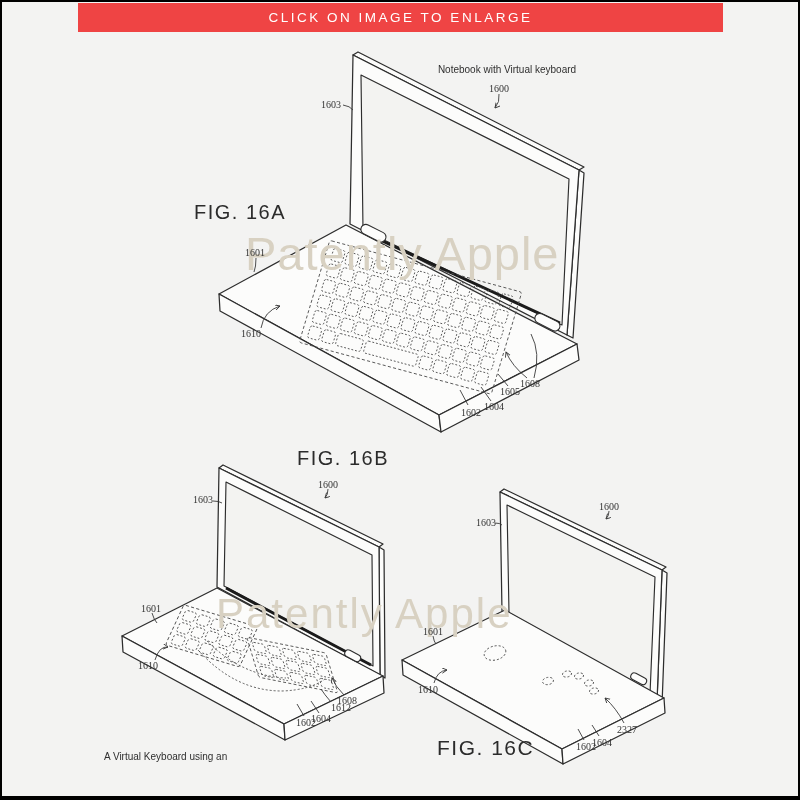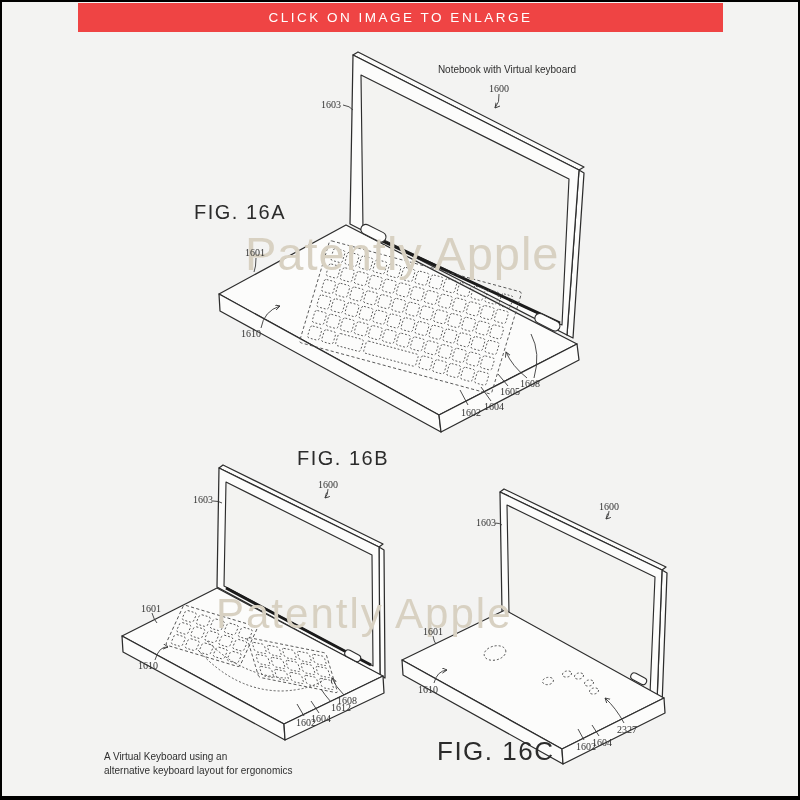--- a/index.html
+++ b/index.html
@@ -26,21 +26,21 @@
     position:absolute; color:#d8d1c2; white-space:nowrap; pointer-events:none;
     font-family:"Liberation Sans", sans-serif; font-weight:400;
   }
   .wm1{left:243px; top:224px; font-size:47px; letter-spacing:1px;}
   .wm2{left:214px; top:588px; font-size:42px; letter-spacing:2px;}
   .figtitle{
     position:absolute; color:#2b2b2b; font-size:20px; letter-spacing:1.5px;
   }
   #titleA{left:192px; top:167px;margin-top:32px;}
   #titleB{left:251px; top:445px;margin-left:44px;}
-  #titleC{left:435px; top:734px; font-size:26px;}
+  #titleC{left:435px; top:734px; font-size:21px;}
   .cap{position:absolute; color:#2f2f2f; font-size:10px; line-height:13.5px;}
   #capA{left:400px; top:61px; width:210px; text-align:center;}
   #capB{left:102px; top:721px; width:270px; text-align:left;margin-top:27px;}
   #capC{left:455px; top:456px; width:226px; text-align:center;}
   .ref{
     position:absolute; transform:translate(-50%,-50%);
     font-family:Liberation Serif, serif; font-size:10px; color:#333;
     white-space:nowrap; pointer-events:none;
   }
 </style>
@@ -263,21 +263,20 @@
   <div class="wm wm1" style="color: rgb(216, 209, 194);">Patently Apple</div>
   <div class="wm wm2" style="color: rgb(216, 209, 194);">Patently Apple</div>
 
   <div class="figtitle" id="titleA">FIG. 16A</div>
   <div class="figtitle" id="titleB">FIG. 16B</div>
   <div class="figtitle" id="titleC">FIG. 16C</div>
 
   <div class="cap" id="capA">Notebook with Virtual keyboard</div>
   <div class="cap" id="capB">
     <div>A Virtual Keyboard using an</div>
-    <div>alternative keyboard layout for ergonomics</div>
   </div>
 
   <div id="ref-layer">
       <span class="ref" style="left: 497px; top: 86px;">1600</span>
       <span class="ref" style="left: 329px; top: 102px;">1603</span>
       <span class="ref" style="left: 253px; top: 250px;">1601</span>
       <span class="ref" style="left: 249px; top: 331px;">1610</span>
       <span class="ref" style="left: 469px; top: 410px;">1602</span>
       <span class="ref" style="left: 492px; top: 404px;">1604</span>
       <span class="ref" style="left: 508px; top: 389px; text-align: center;">1605</span>

